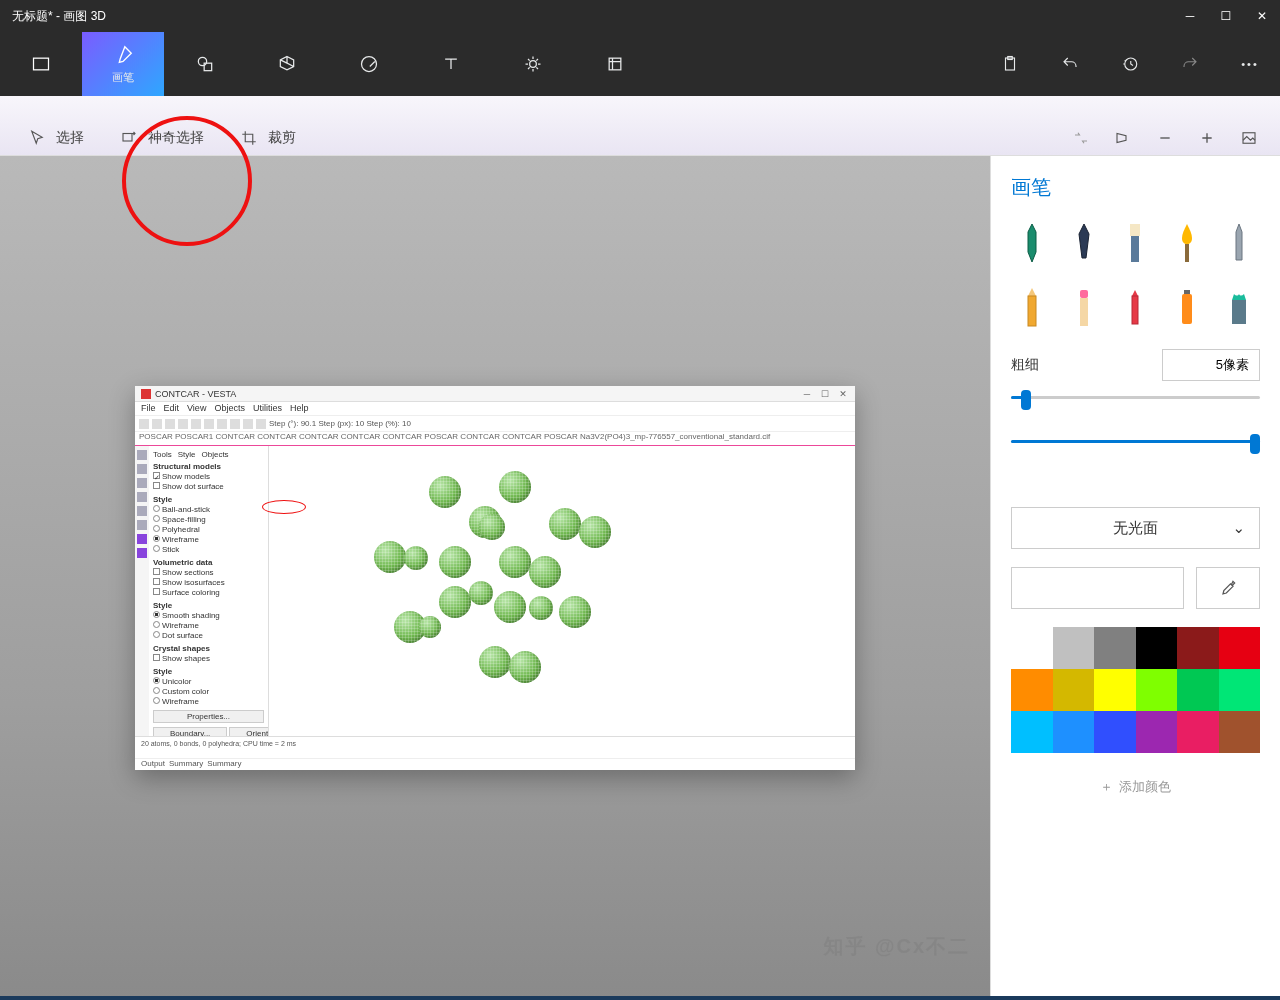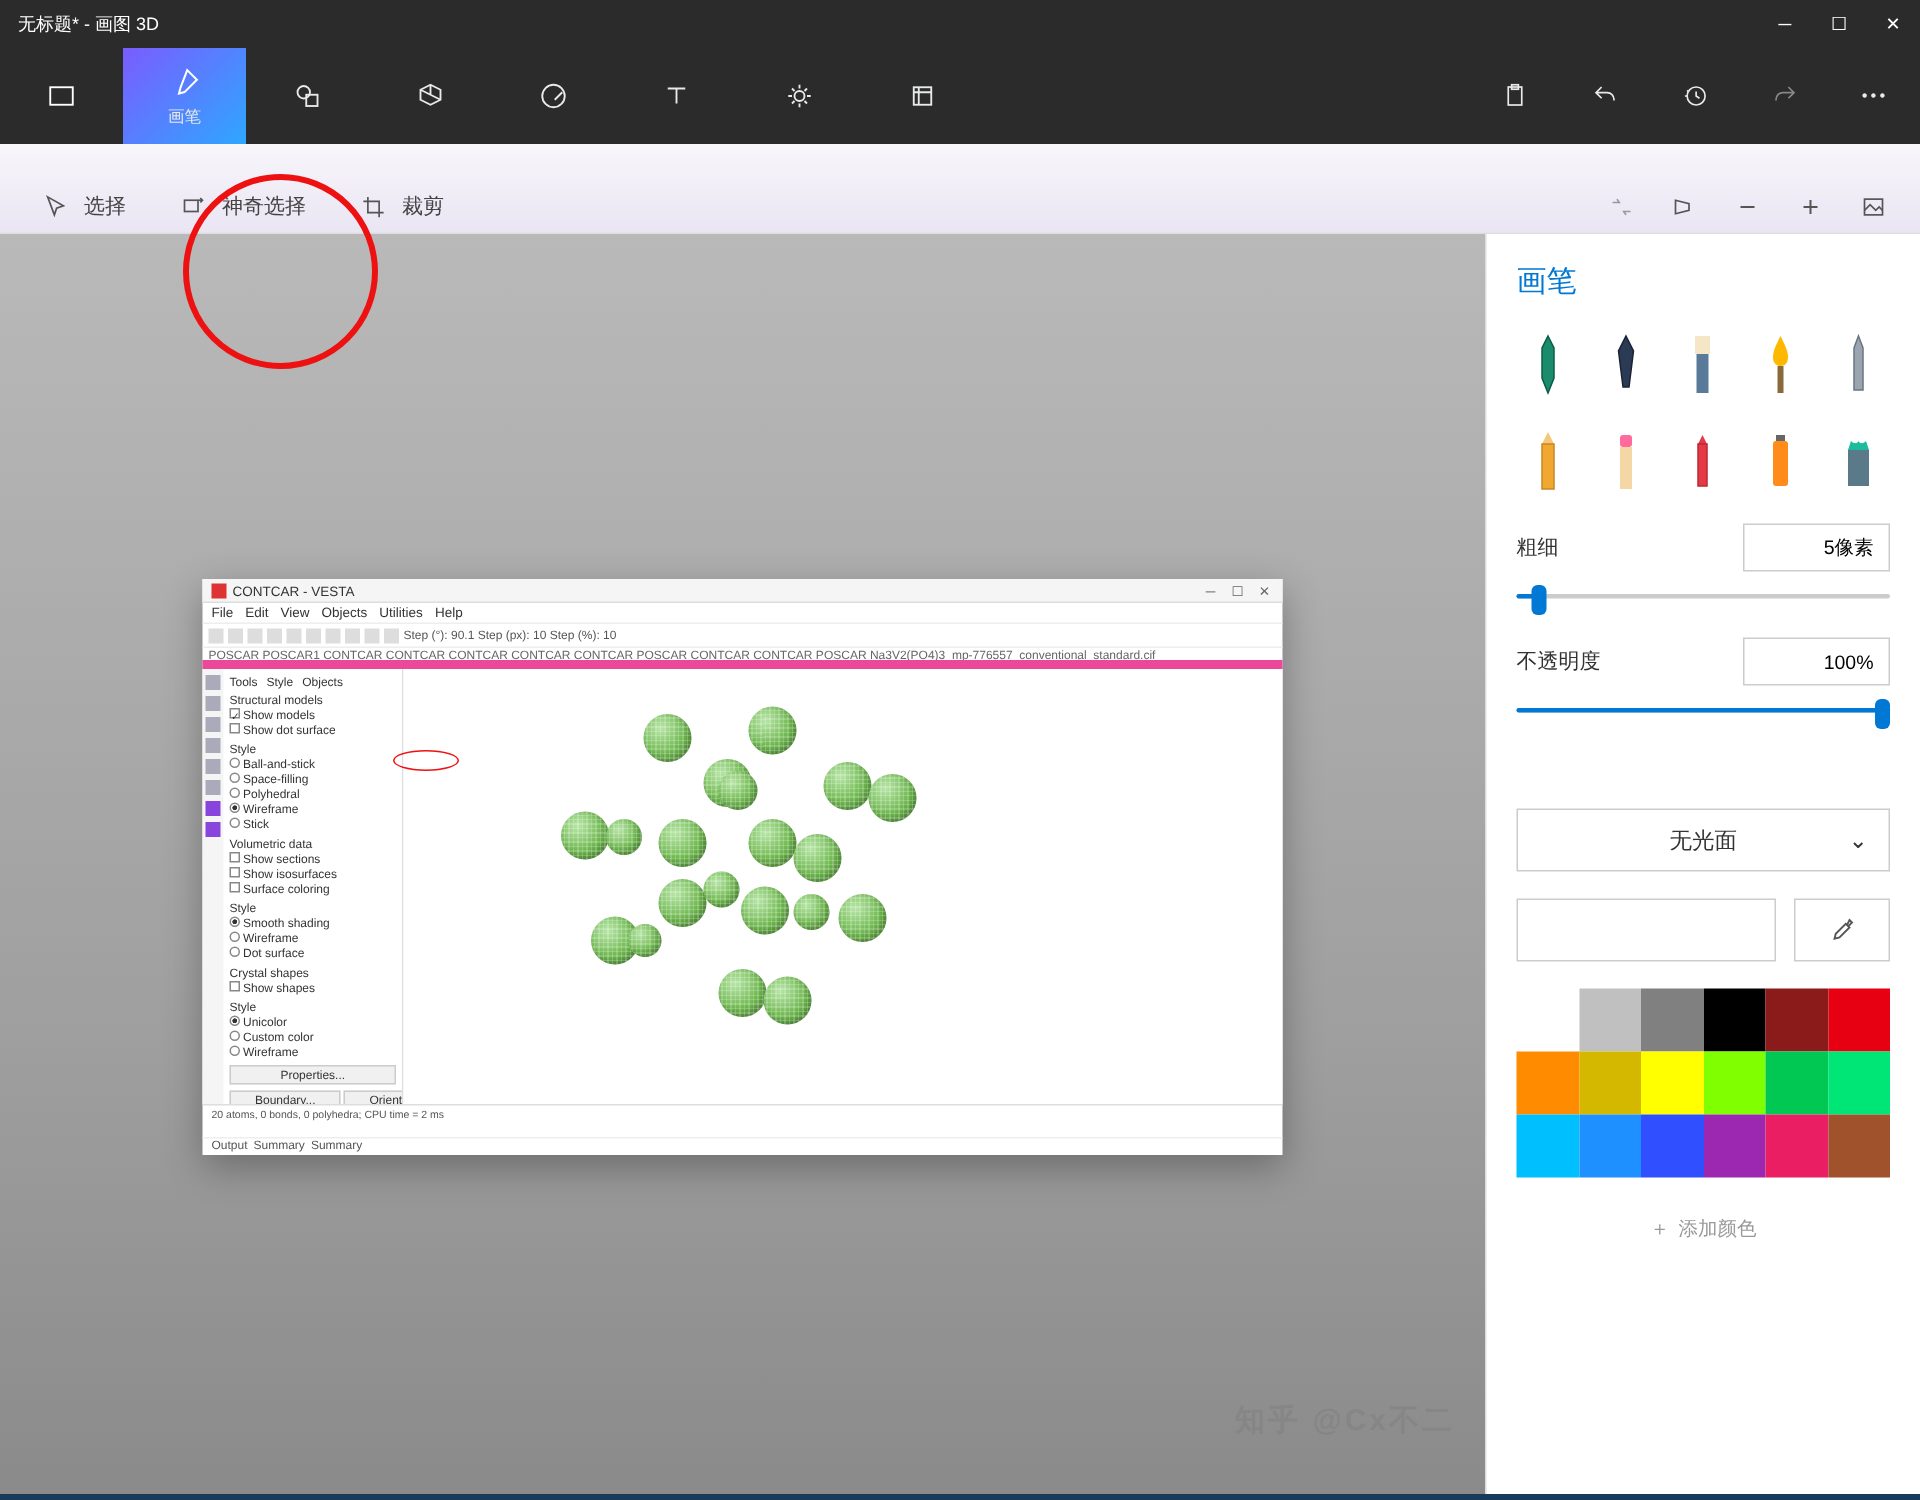--- a/index.html
+++ b/index.html
@@ -24,29 +24,29 @@
 .ring{position:absolute;left:122px;top:-40px;width:130px;height:130px;border:4px solid #e11;border-radius:50%}
 .vesta{width:720px;height:384px;background:#fff;box-shadow:0 8px 24px rgba(0,0,0,.3);position:relative;font-size:9px;color:#333}
 .v-title{height:16px;background:#f5f5f5;display:flex;align-items:center;padding:0 6px;border-bottom:1px solid #ddd}
 .v-title-icon{width:10px;height:10px;background:#d33;margin-right:4px}
 .v-titletext{flex:1;font-size:9px}
 .v-winbtn{width:12px;text-align:center;color:#666;margin-left:6px}
 .v-menu{height:14px;display:flex;gap:8px;padding:0 6px;align-items:center;border-bottom:1px solid #eee}
 .v-menu span{border-bottom:1px solid transparent}
 .v-tb{height:16px;display:flex;align-items:center;gap:3px;padding:0 4px;border-bottom:1px solid #eee;font-size:8px;color:#555}
 .v-tb i{width:10px;height:10px;background:#ddd;display:inline-block}
-.v-tabs{height:14px;display:flex;padding:0 4px;gap:4px;border-bottom:6px solid #ec4899;font-size:8px;color:#666;overflow:hidden;white-space:nowrap}
+.v-tabs{height:14px;display:flex;padding:0 4px;gap:4px;border-bottom:1px solid #ec4899;font-size:8px;color:#666;overflow:hidden;white-space:nowrap}
 .v-body{display:flex;height:290px}
 .v-side{width:14px;background:#f5f5f5;display:flex;flex-direction:column;align-items:center;gap:4px;padding-top:4px}
 .v-side i{width:10px;height:10px;background:#aab;display:block}
 .v-side i.p{background:#84d}
 .v-panel{width:120px;border-right:1px solid #ddd;padding:4px;font-size:8px;overflow:hidden}
 .v-paneltabs{display:flex;gap:6px;margin-bottom:3px;font-size:8px}
 .v-sect{margin-bottom:4px}
-.v-sect b{font-size:8px;font-weight:normal}
+.v-sect b{font-size:8px;font-weight:bold}
 .v-opt{display:flex;align-items:flex-start;gap:2px;margin:1px 0}
 .v-radio{width:7px;height:7px;border:1px solid #888;border-radius:50%}
 .v-radio.on{background:radial-gradient(circle,#333 40%,#fff 50%)}
 .v-check{width:7px;height:7px;border:1px solid #888}
 .v-check.on::after{content:"✓";font-size:7px;line-height:6px;color:#333}
 .v-oval{position:absolute;left:127px;top:114px;width:44px;height:14px;border:1.5px solid #e11;border-radius:50%}
 .v-btns{display:flex;gap:2px;margin-top:4px}
 .v-btn{flex:1;background:#f0f0f0;border:1px solid #ccc;text-align:center;padding:1px 16px;font-size:8px}
 .v-view{flex:1;background:#fff;position:relative}
 .sphere{position:absolute;width:32px;height:32px;border-radius:50%;background:radial-gradient(circle at 35% 30%,#b8e6a8,#6fb84f 55%,#4a8a32);box-shadow:inset -2px -2px 4px rgba(0,0,0,.2)}
@@ -480,24 +480,20 @@
         <input class="ctrl-input" value="5像素" style="">
       </div>
       <div class="slider">
         <div class="slider-track"></div>
           <div class="slider-fill" style="width:6%"></div>
           <div class="slider-thumb" style="left:4%"></div>
       </div>
     </div>
 
     <div>
-      <div class="ctrl-row">
-        <span class="ctrl-label">不透明度</span>
-        <input class="ctrl-input" value="100%" style="">
-      </div>
       <div class="slider">
         <div class="slider-track"></div>
           <div class="slider-fill" style="width:100%"></div>
           <div class="slider-thumb" style="left:calc(100% - 10px)"></div>
       </div>
     </div>
 
     <div style="height:20px"></div>
 
     <div class="dropdown">

